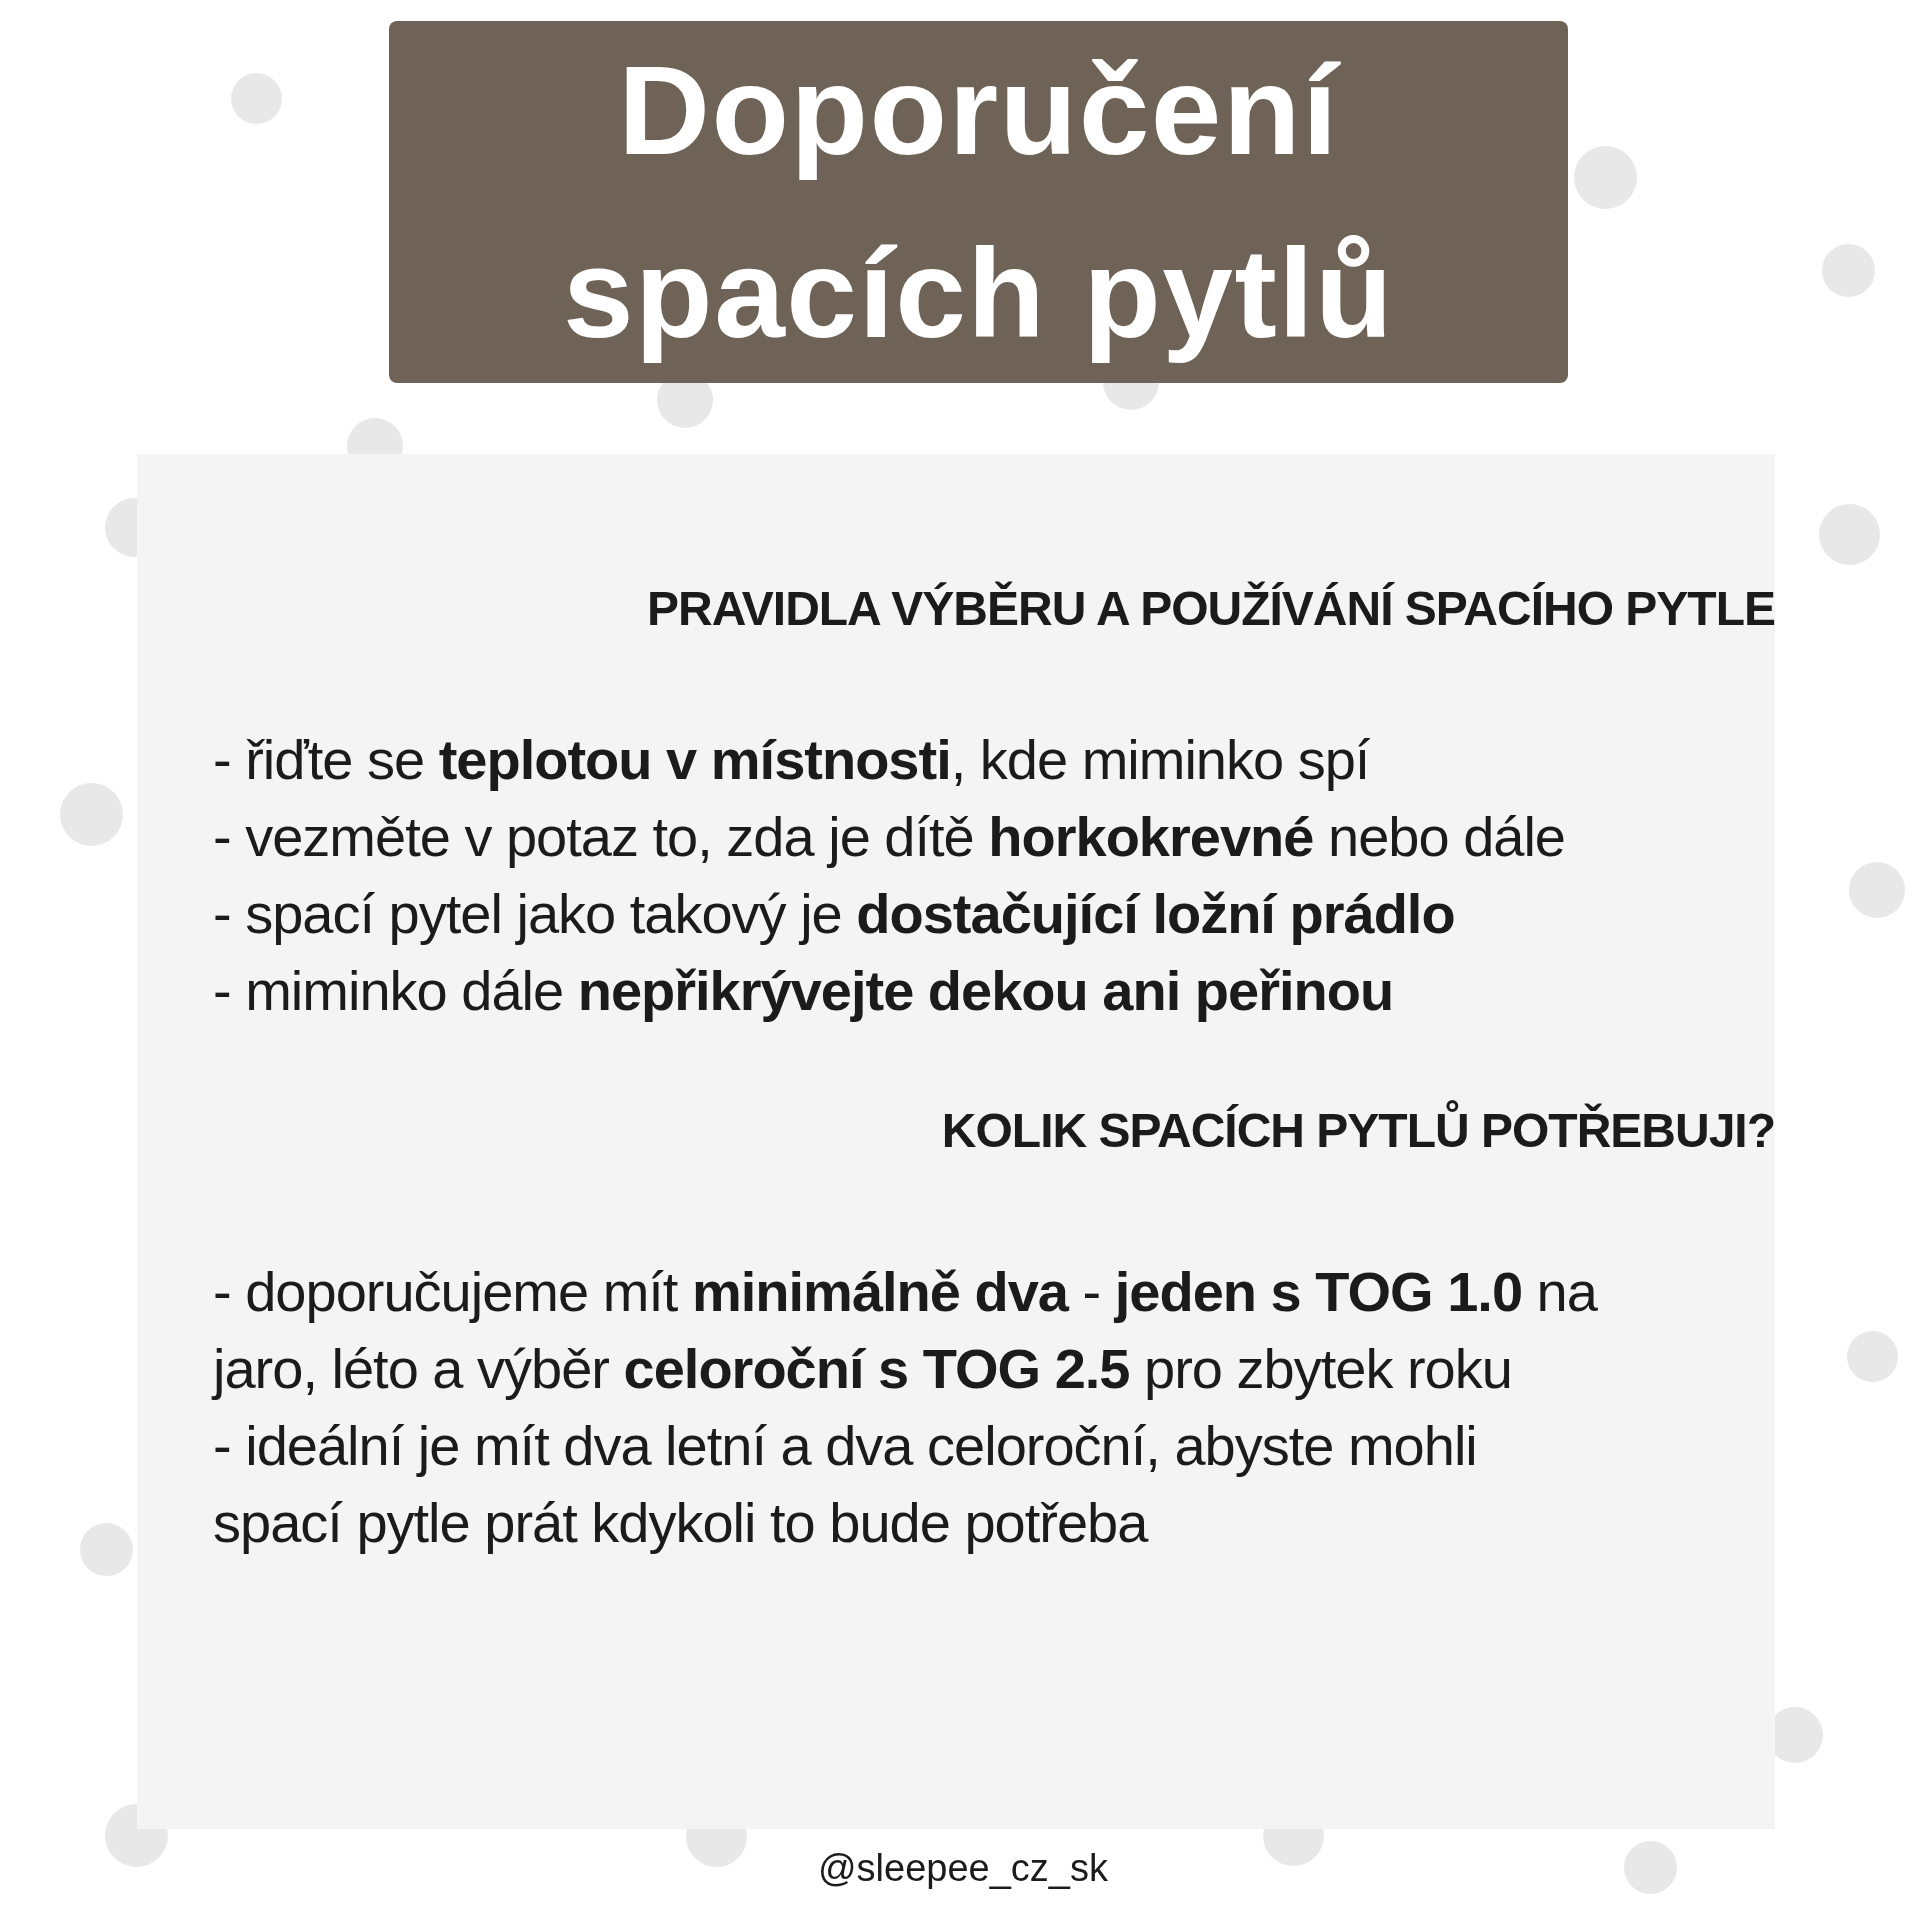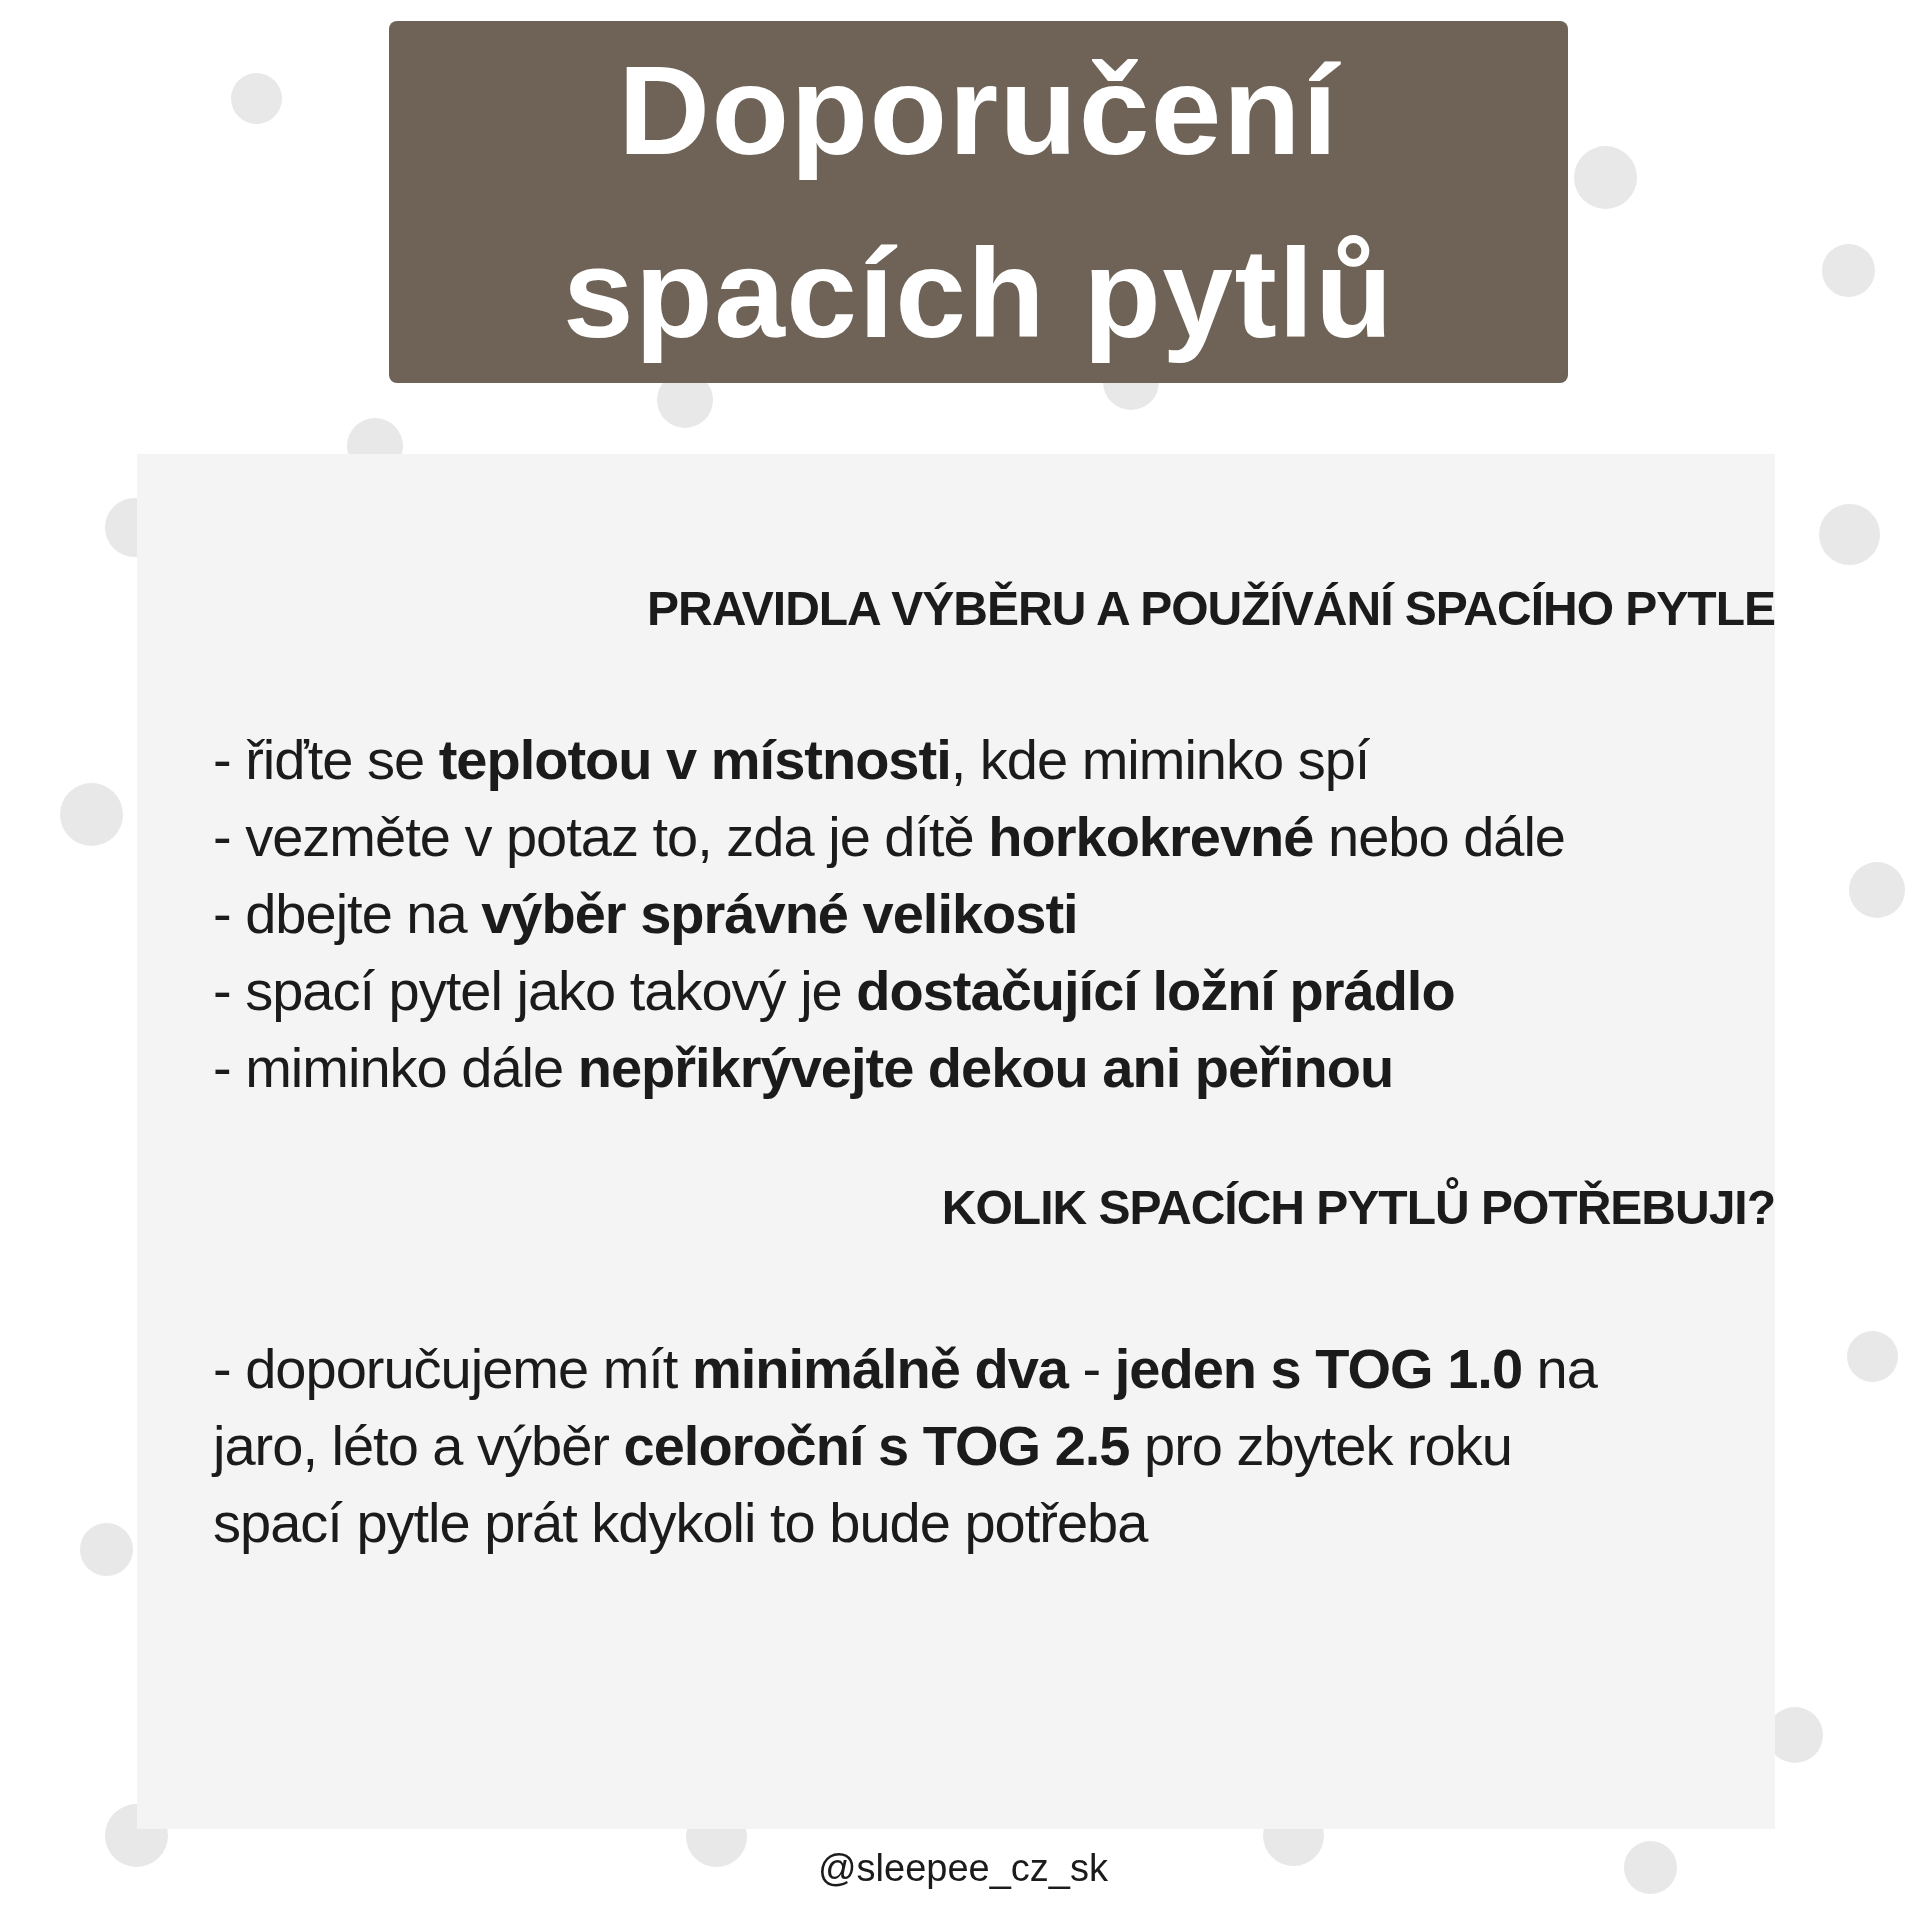--- a/index.html
+++ b/index.html
@@ -77,26 +77,26 @@
 <div class="banner" id="banner" style="background: rgb(110, 99, 86); color: rgb(255, 255, 255); border-radius: 8px;">
   <div class="title-line">Doporučení</div>
   <div class="title-line">spacích pytlů</div>
 </div>
 
 <div class="card" id="card" style="background: rgb(244, 244, 244);">
   <h1 class="section-heading h1-heading">PRAVIDLA VÝBĚRU A POUŽÍVÁNÍ SPACÍHO PYTLE</h1>
   <div class="bullet-list list-1">
       <div class="text-line"><span>- řiďte se </span><b>teplotou v místnosti</b><span>, kde miminko spí</span></div>
       <div class="text-line"><span>- vezměte v potaz to, zda je dítě </span><b>horkokrevné</b><span> nebo dále</span></div>
-      <div class="text-line"><span>- dbejte na </span><b>výběr správné velikosti</b></div>
       <div class="text-line"><span>- spací pytel jako takový je </span><b>dostačující ložní prádlo</b></div>
       <div class="text-line"><span>- miminko dále </span><b>nepřikrývejte dekou ani peřinou</b></div>
     </div>
   <h1 class="section-heading h2-heading">KOLIK SPACÍCH PYTLŮ POTŘEBUJI?</h1>
   <div class="bullet-list list-2">
       <div class="text-line"><span>- doporučujeme mít </span><b>minimálně dva</b><span> - </span><b>jeden s TOG 1.0</b><span> na</span></div>
       <div class="text-line"><span>jaro, léto a výběr </span><b>celoroční s TOG 2.5</b><span> pro zbytek roku</span></div>
+      <div class="text-line"><span>- ideální je mít dva letní a dva celoroční, abyste mohli</span></div>
       <div class="text-line"><span>spací pytle prát kdykoli to bude potřeba</span></div>
     </div>
 </div>
 
 <div class="footer">@sleepee_cz_sk</div>
 
 
 </body></html>

